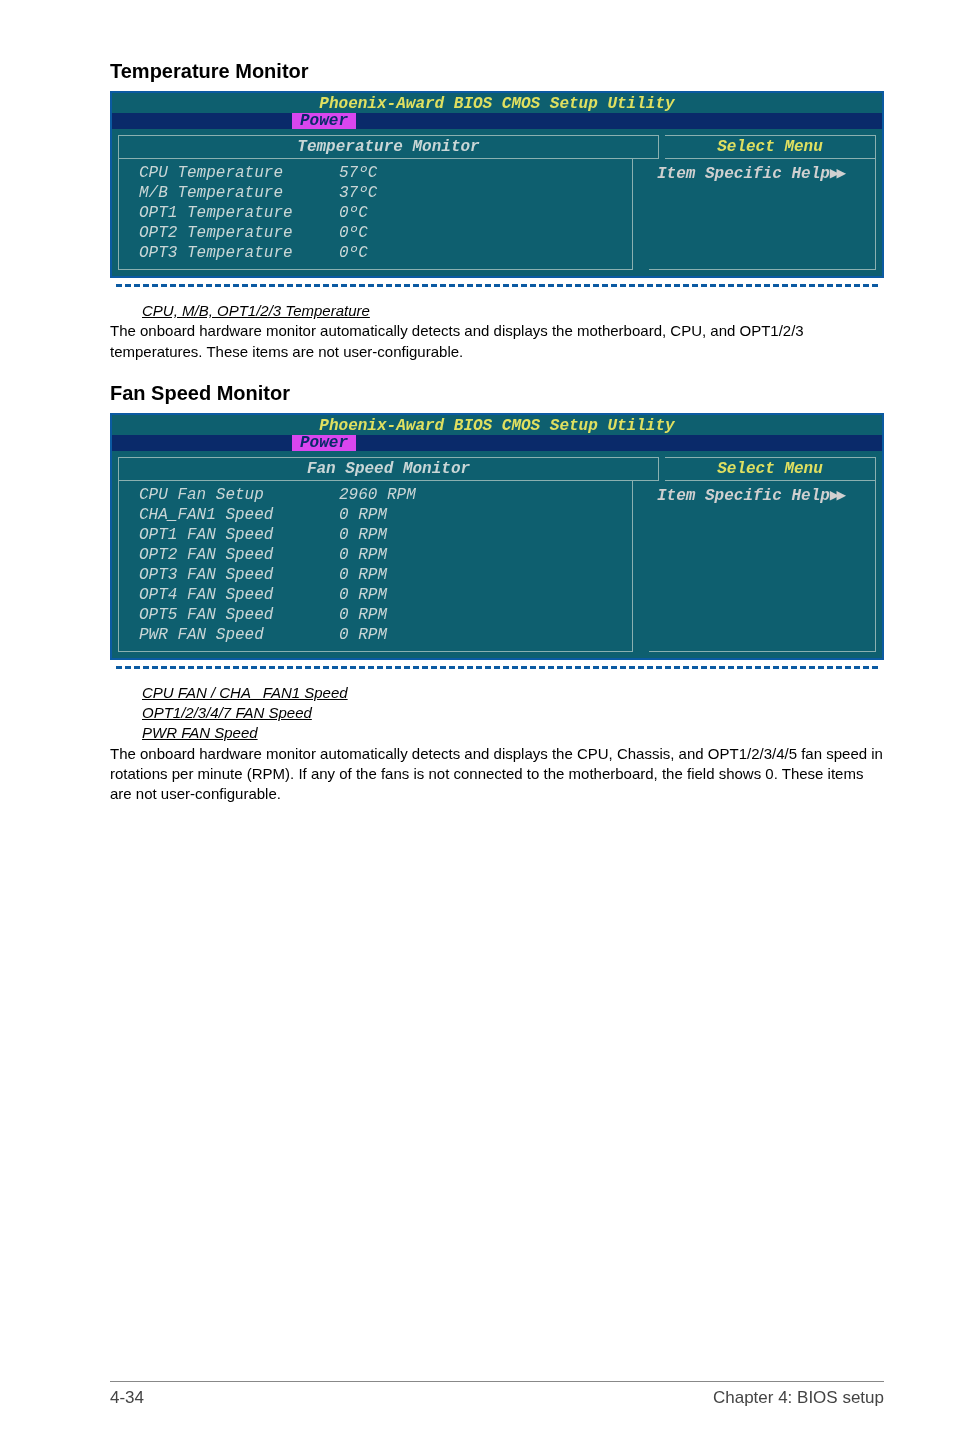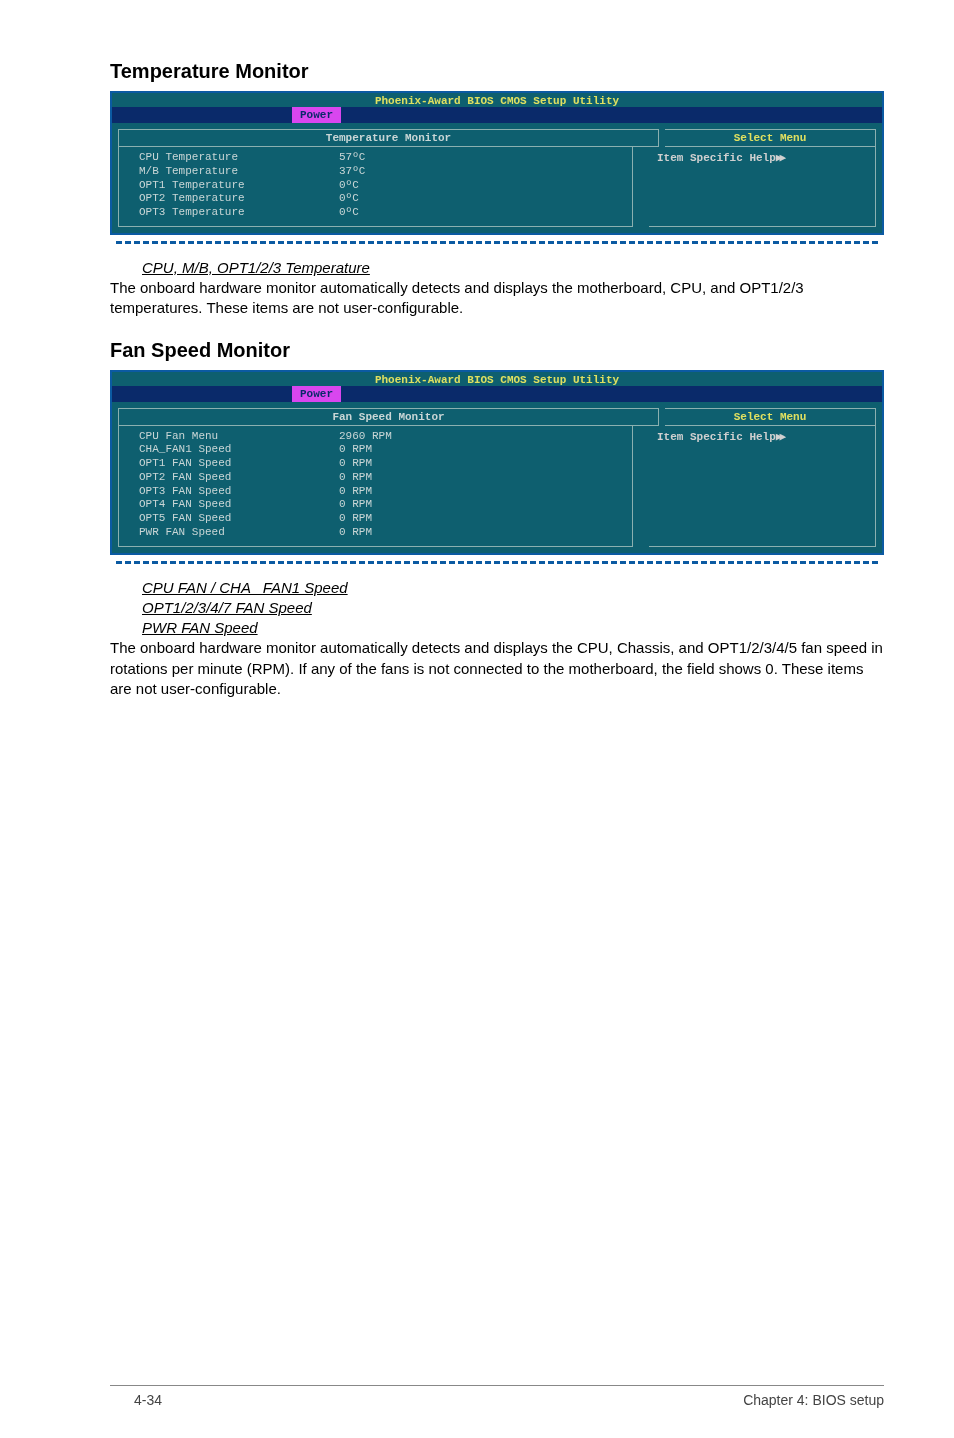--- a/index.html
+++ b/index.html
@@ -16,23 +16,24 @@
   h2 {
     font-size: 20px;
     font-weight: bold;
     margin: 0 0 8px 0;
   }
   .bios-box {
     border: 2px solid #0b5aa2;
     background: #0e5f6f;
     color: #c9d6d6;
     font-family: "Courier New", monospace;
-    font-size: 11px;
+    font-size: 16px;
     margin-bottom: 6px;
     overflow: hidden;
+    font-style: italic;
   }
   .bios-title {
     text-align: center;
     font-weight: bold;
     color: #e0e060;
     padding: 2px 0 0 0;
     background: #0e5f6f;
   }
   .menu-bar {
     background: #0a2a6a;
@@ -121,24 +122,23 @@
     margin: 4px 0 20px 0;
   }
   .under-italic {
     font-style: italic;
     text-decoration: underline;
     margin-left: 32px;
   }
   .footer {
     display: flex;
     justify-content: space-between;
-    font-size: 14px;
+    font-size: 17px;
     color: #444;
     padding-top: 520px;
-    margin-left: 24px;
   }
   .footer-line {
     border-top: 1px solid #888;
     margin: 0 70px 6px 110px;
   }
   .footer-wrap {
     position: absolute;
     bottom: 30px;
     left: 0;
     width: 954px;
@@ -211,21 +211,21 @@
       <div class="menu-tab">Power</div>
     </div>
     <div class="sub-wrap">
       <div class="sub-header-row">
         <div class="sub-header-left">Fan Speed Monitor</div>
         <div class="sub-header-right">Select Menu</div>
       </div>
       <div class="content-row">
         <div class="content-left">
           <div class="kv-line">
-            <span class="kv-key">CPU Fan Menu</span>
+            <span class="kv-key">CPU Fan Setup</span>
             <span class="kv-val">2960 RPM</span>
           </div>
           <div class="kv-line">
             <span class="kv-key">CHA_FAN1 Speed</span>
             <span class="kv-val">0 RPM</span>
           </div>
           <div class="kv-line">
             <span class="kv-key">OPT1 FAN Speed</span>
             <span class="kv-val">0 RPM</span>
           </div>

